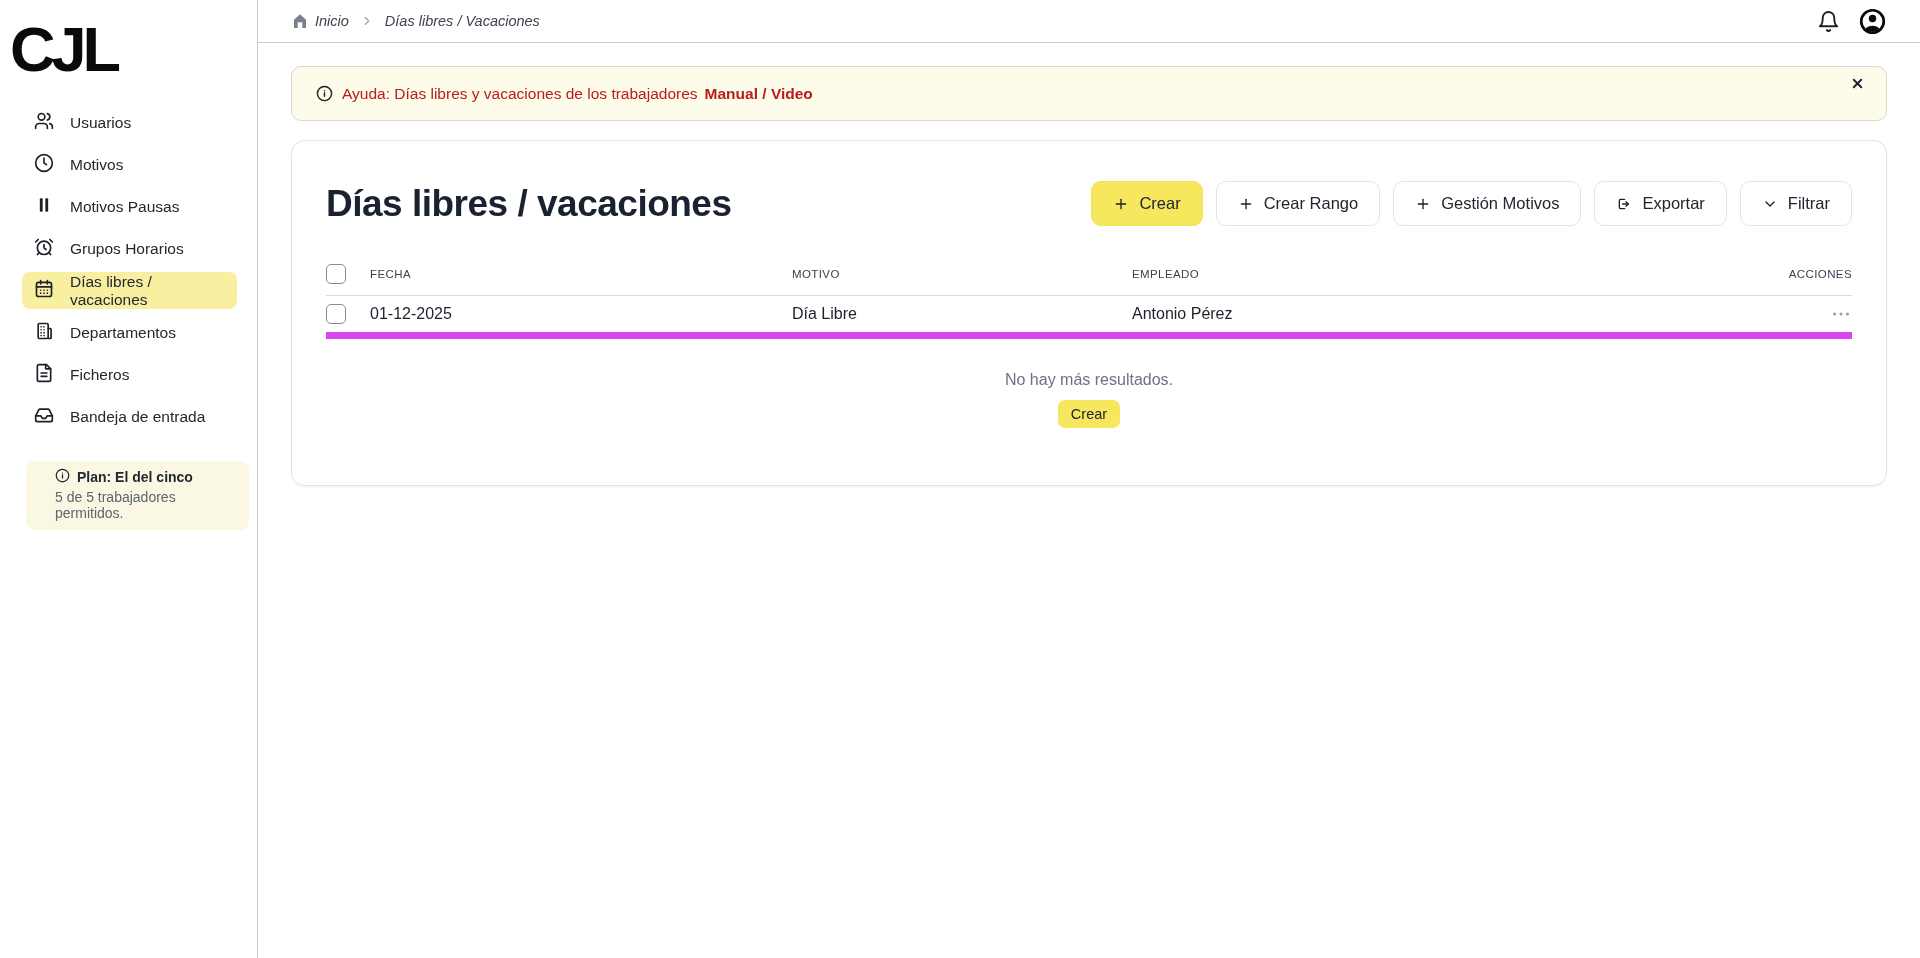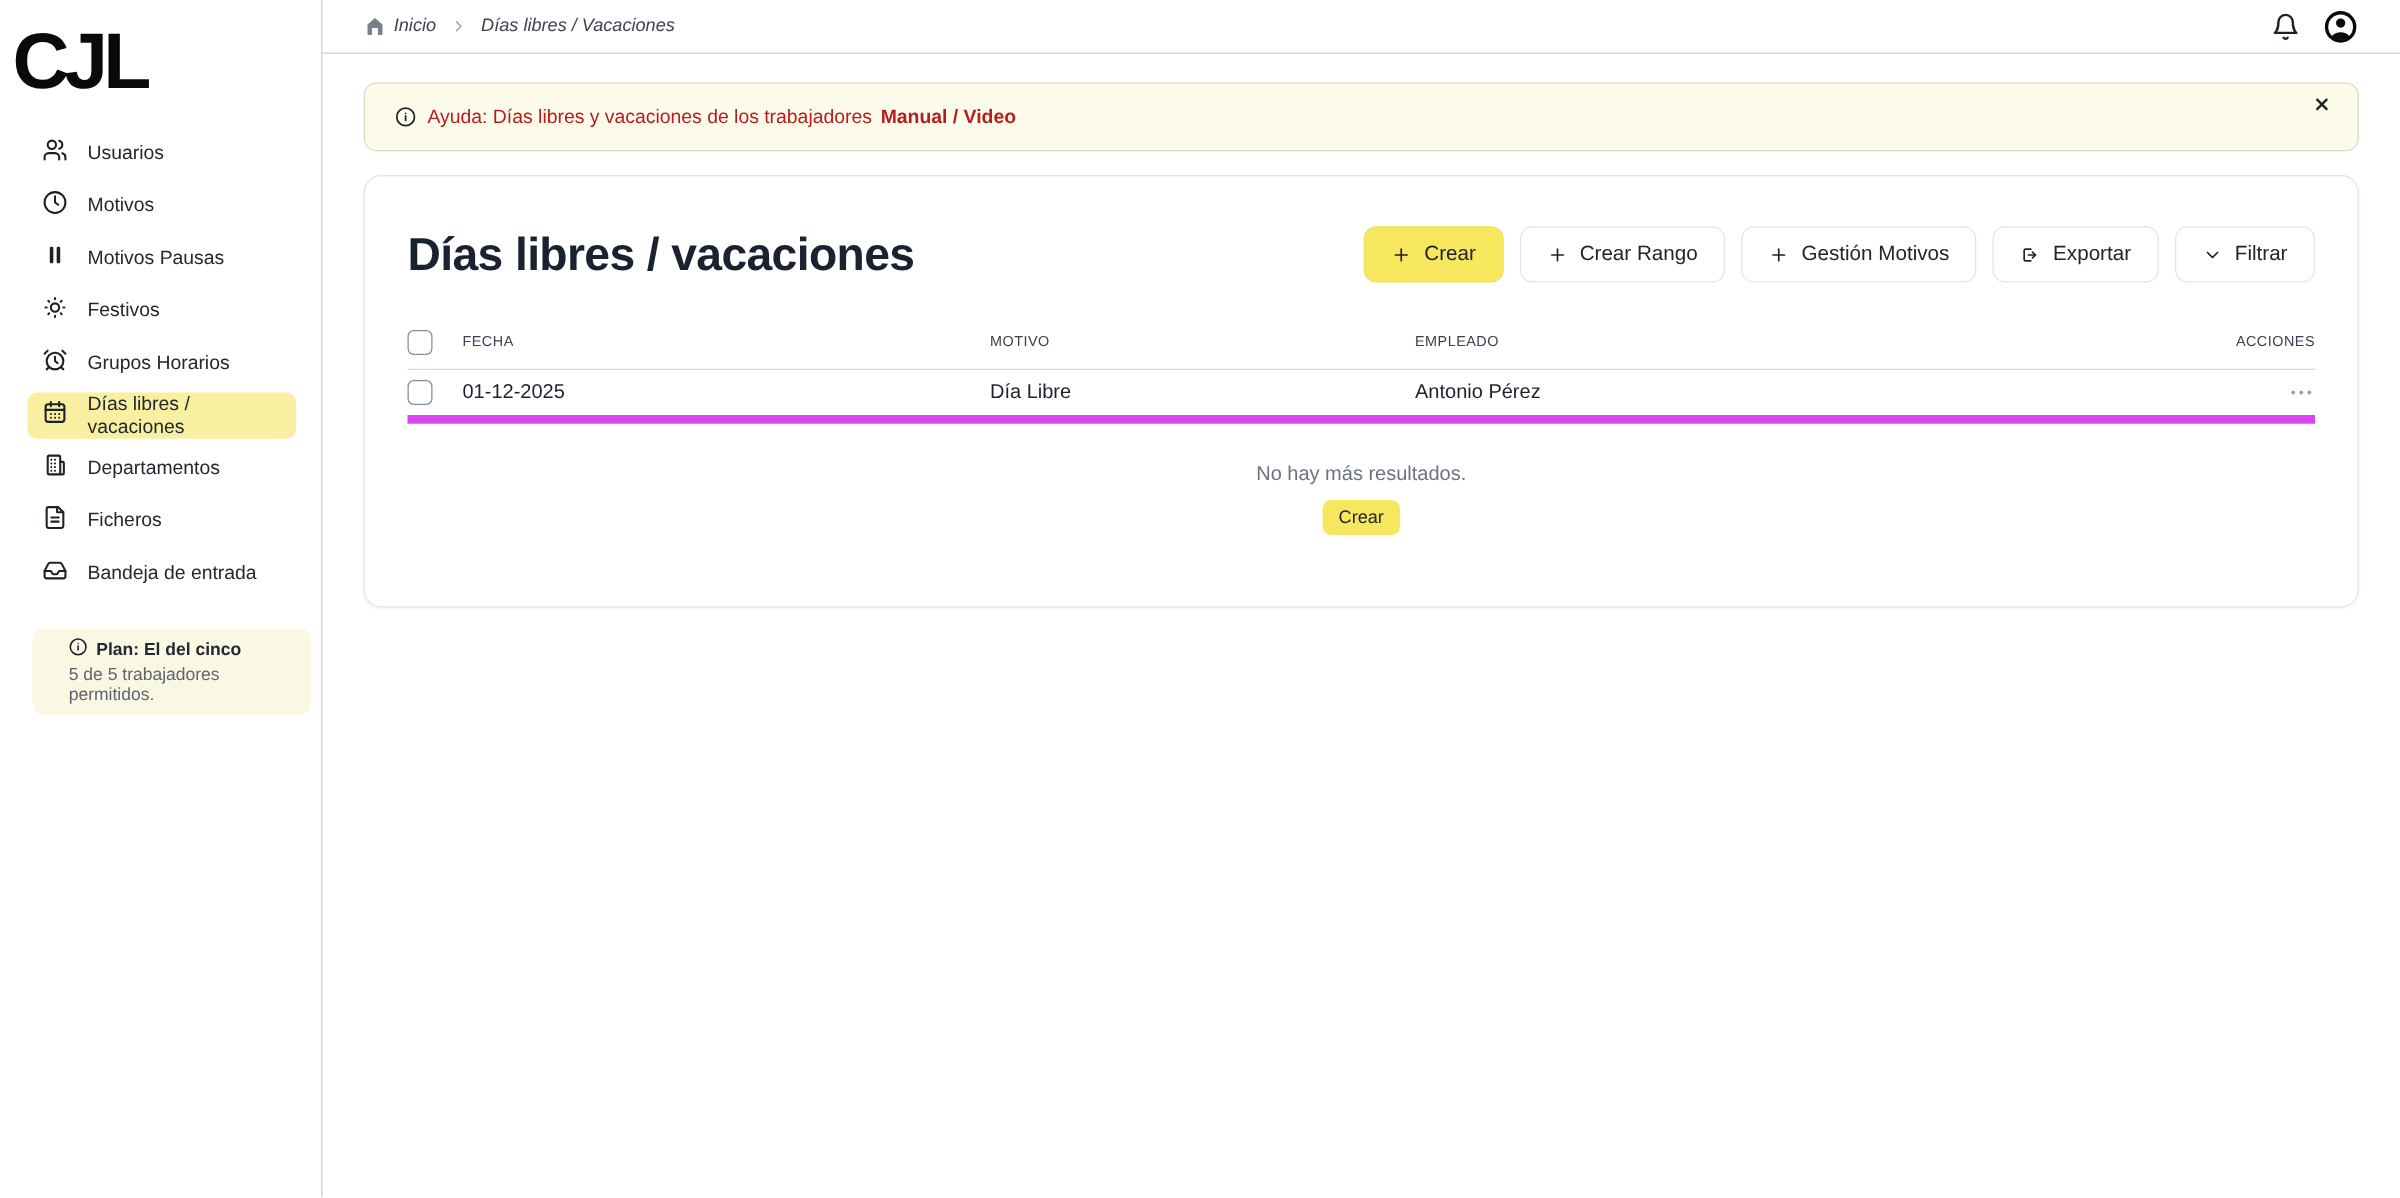--- a/index.html
+++ b/index.html
@@ -101,34 +101,20 @@
               <polyline points="12 6 12 12 15 14"></polyline>
             </svg></span>
         <span>Motivos</span>
       </li>
       <li>
         <span><svg viewBox="0 0 24 24">
               <rect x="7" y="4" width="3.4" height="16" rx="1.2" fill="#1d2128"></rect>
               <rect x="13.6" y="4" width="3.4" height="16" rx="1.2" fill="#1d2128"></rect>
             </svg></span>
         <span>Motivos Pausas</span>
-      </li>
-      <li>
-        <span><svg viewBox="0 0 24 24" class="icon-stroke">
-              <circle cx="12" cy="12" r="4"></circle>
-              <path d="M12 3v1"></path>
-              <path d="M12 20v1"></path>
-              <path d="M3 12h1"></path>
-              <path d="M20 12h1"></path>
-              <path d="m5.6 5.6.8.8"></path>
-              <path d="m17.6 17.6.8.8"></path>
-              <path d="m5.6 18.4.8-.8"></path>
-              <path d="m17.6 6.4.8-.8"></path>
-            </svg></span>
-        <span>Festivos</span>
       </li>
       <li>
         <span><svg viewBox="0 0 24 24" class="icon-stroke">
               <circle cx="12" cy="13" r="8"></circle>
               <path d="M12 9v4l2.5 2"></path>
               <path d="M5 3 2 6"></path>
               <path d="m22 6-3-3"></path>
               <path d="M6.4 18.7 4 21"></path>
               <path d="M17.6 18.7 20 21"></path>
             </svg></span>

